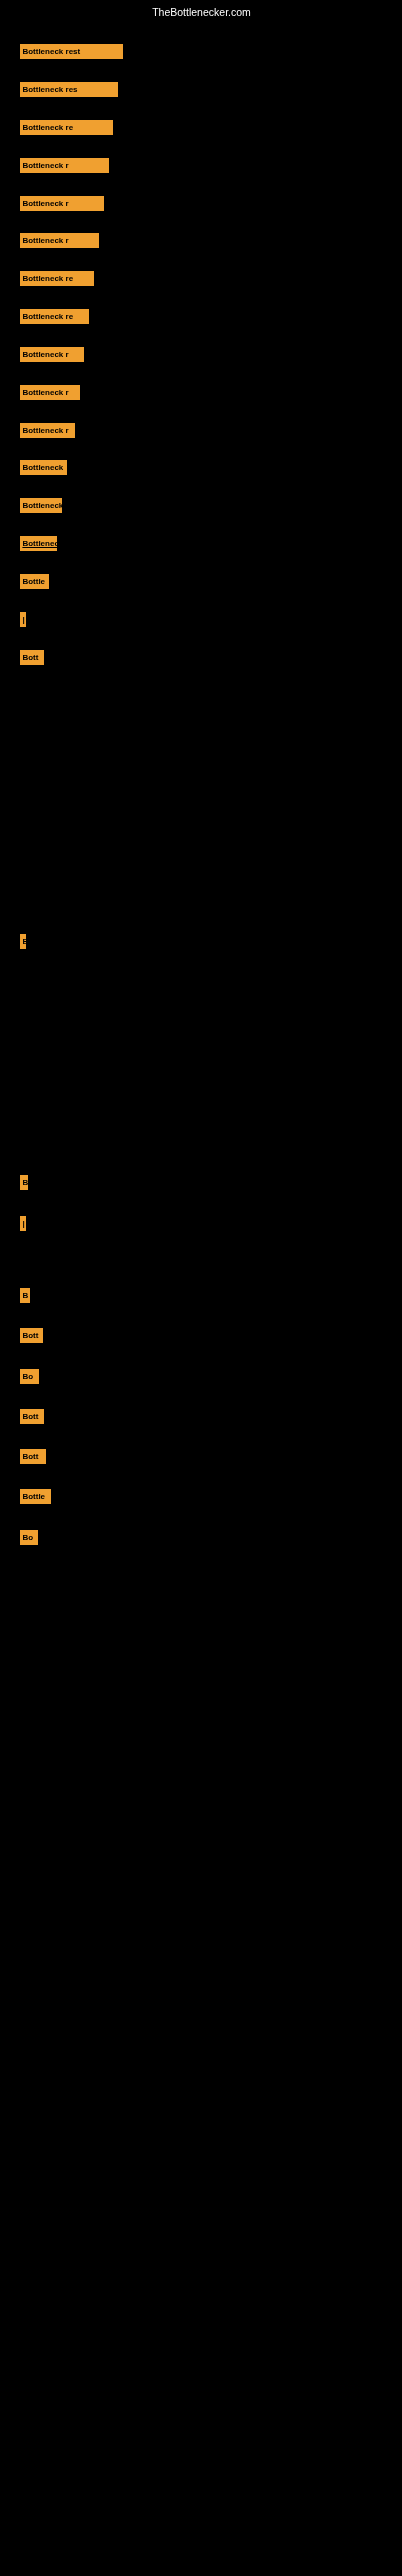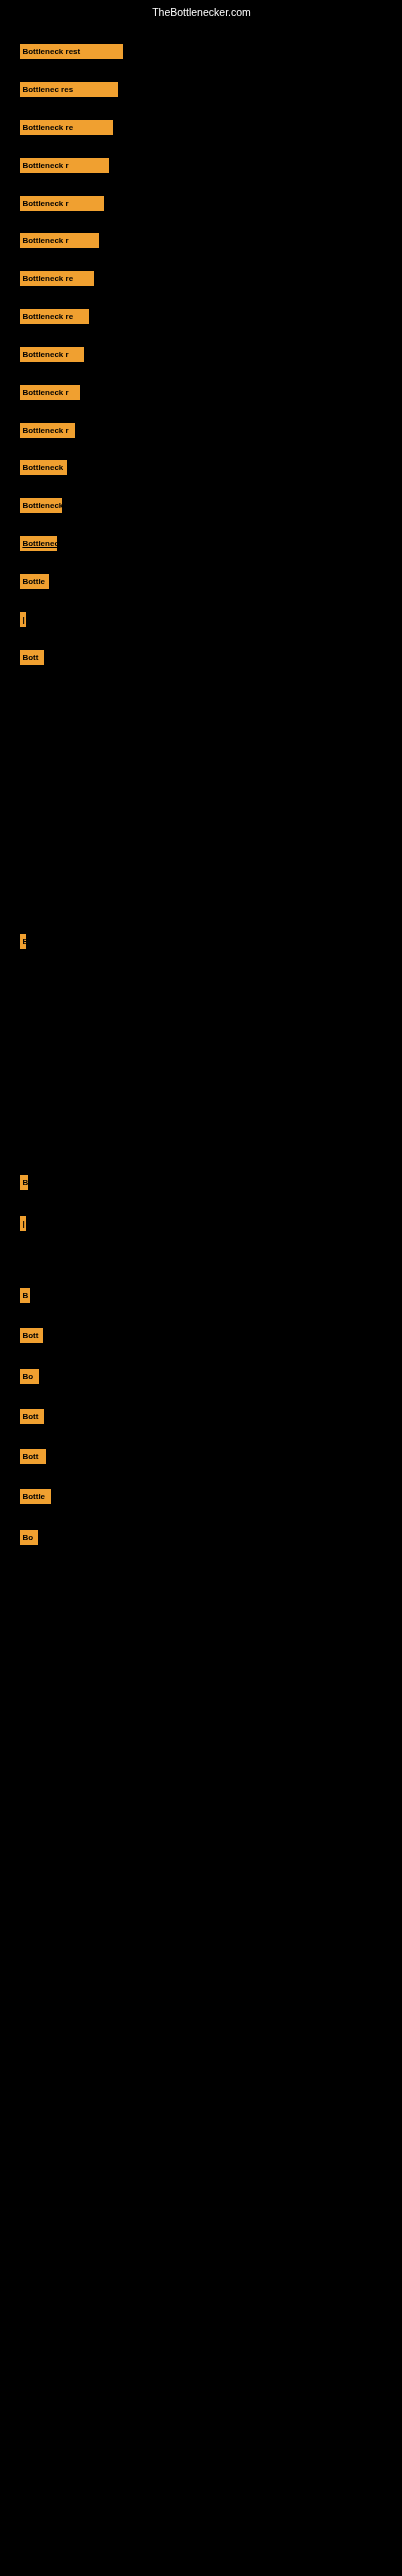--- a/index.html
+++ b/index.html
@@ -40,21 +40,21 @@
       align-items: center;
       margin-left: 20px;
     }
   </style>
 </head>
 <body>
 
 <span class="site-title">TheBottlenecker.com</span>
 
 <div class="bar-item" style="top: 44px; width: 103px;">Bottleneck rest</div>
-<div class="bar-item" style="top: 82px; width: 98px;">Bottlenec res</div>
+<div class="bar-item" style="top: 82px; width: 98px;">Bottleneck res</div>
 <div class="bar-item" style="top: 120px; width: 93px;">Bottleneck re</div>
 <div class="bar-item" style="top: 158px; width: 89px;">Bottleneck r</div>
 <div class="bar-item" style="top: 196px; width: 84px;">Bottleneck r</div>
 <div class="bar-item" style="top: 233px; width: 79px;">Bottleneck r</div>
 <div class="bar-item" style="top: 271px; width: 74px;">Bottleneck re</div>
 <div class="bar-item" style="top: 309px; width: 69px;">Bottleneck re</div>
 <div class="bar-item" style="top: 347px; width: 64px;">Bottleneck r</div>
 <div class="bar-item" style="top: 385px; width: 60px;">Bottleneck r</div>
 <div class="bar-item" style="top: 423px; width: 55px;">Bottleneck r</div>
 <div class="bar-item" style="top: 460px; width: 47px;">Bottleneck</div>

